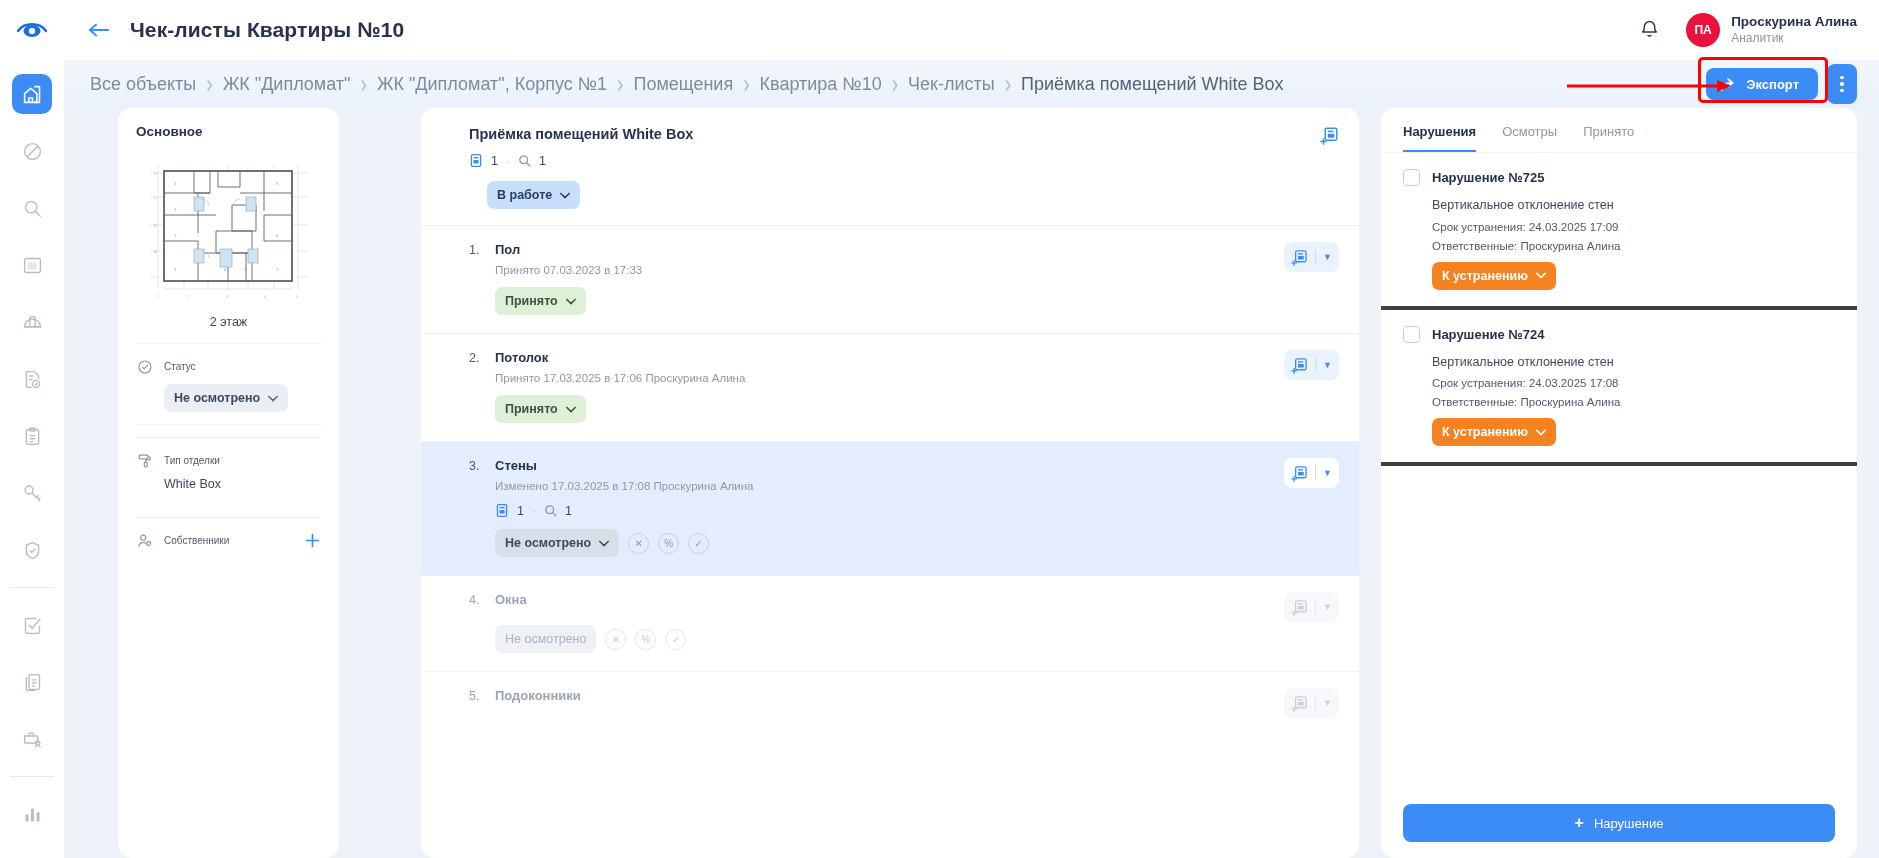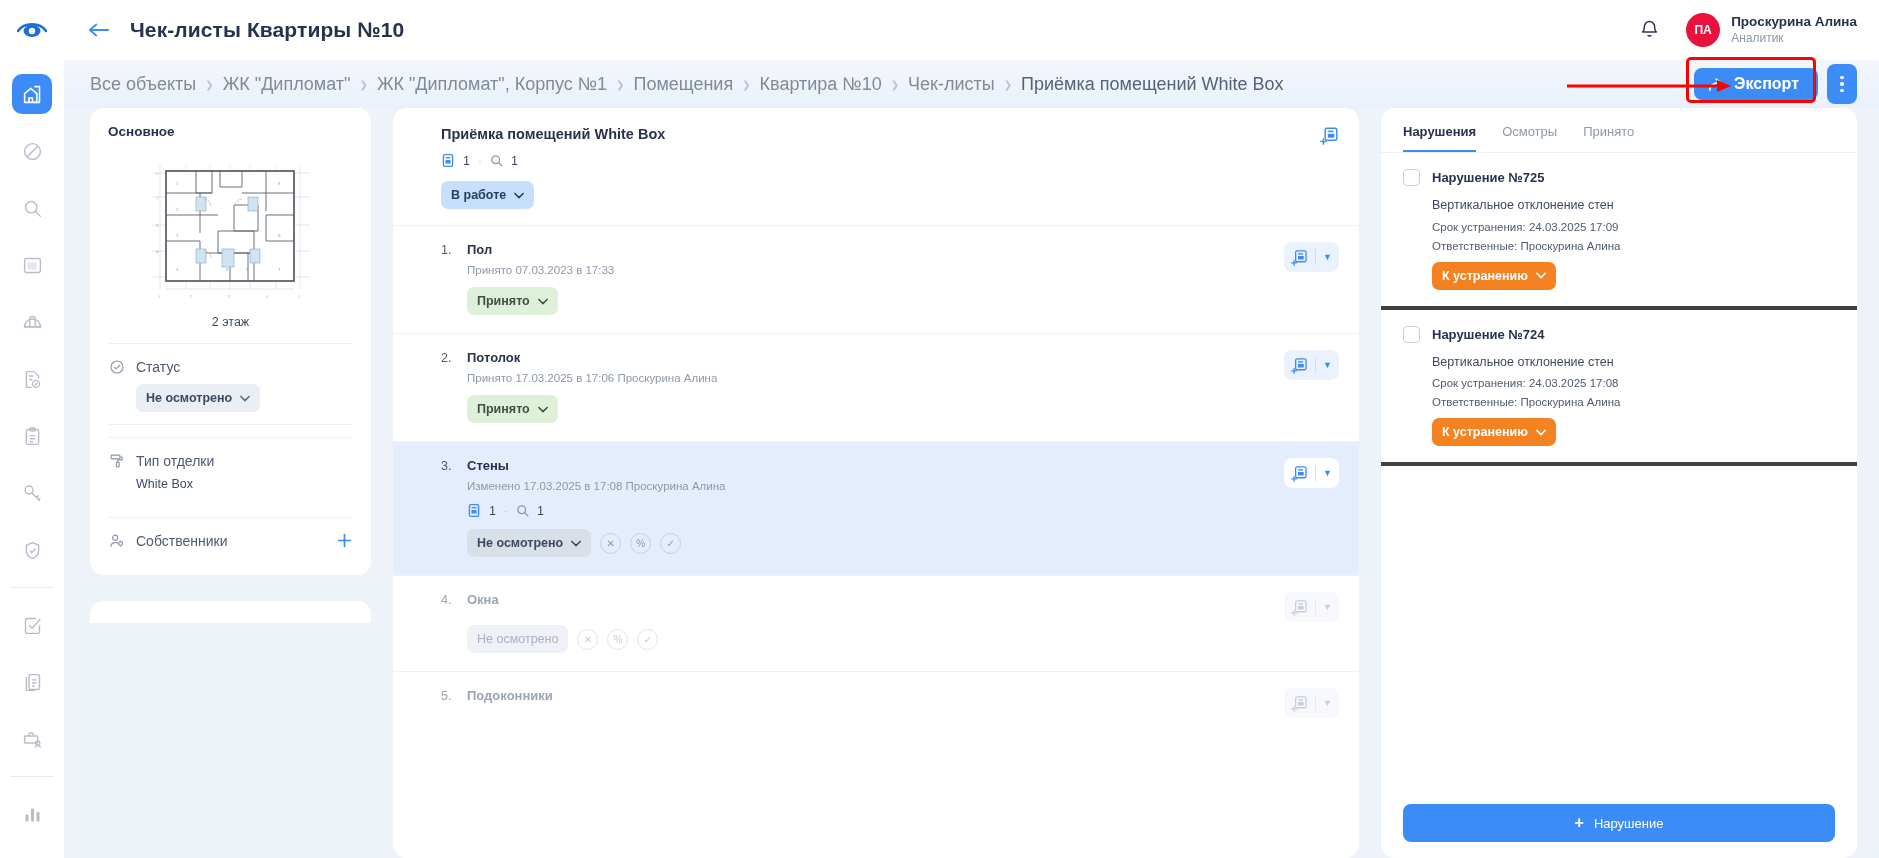--- a/index.html
+++ b/index.html
@@ -55,51 +55,51 @@
     padding: 0 22px 0 26px; background: linear-gradient(#f3f7fc, #eaf1fa);
     position: relative;
   }
   .crumbs { display: flex; align-items: center; gap: 9px; flex-wrap: nowrap; overflow: hidden; }
   .crumb { font-size: 18px; color: #7f8b9d; white-space: nowrap; cursor: pointer; }
   .crumb.last { color: #55637a; }
   .crumb-sep { color: #b7c2d2; font-size: 10px; }
   .crumb-actions { margin-left: auto; display: flex; align-items: center; gap: 9px; position: relative; }
   .btn-export {
     background: #3b8cf7; color: #ffffff; border: none; border-radius: 8px;
-    height: 32px; padding: 0 19px 0 14px; font-size: 16px; font-weight: bold;
+    height: 32px; padding: 0 19px 0 14px; font-size: 13px; font-weight: bold;
     display: flex; align-items: center; gap: 9px; cursor: pointer;
     font-family: "Liberation Sans", sans-serif;
   }
   .btn-kebab {
     background: #3b8cf7; color: #fff; border: none; border-radius: 8px;
     width: 30px; height: 40px; display: flex; align-items: center; justify-content: center;
     cursor: pointer; flex-direction: column; gap: 3px;
   }
   .kdot { width: 3.5px; height: 3.5px; border-radius: 50%; background: #fff; }
   .anno-box {
     position: absolute; border: 3px solid #ff0000; border-radius: 5px;
     left: -8px; top: -7px; width: 130px; height: 46px; pointer-events: none;
   }
   .anno-arrow { position: absolute; right: 120px; top: 15px; pointer-events: none; }
 
   
   .content { flex: 1 1 auto; display: flex; gap: 22px; padding: 0 22px 0 26px; min-height: 0; }
 
   
-  .col-left { width: 281px; flex: 0 0 281px; display: flex; flex-direction: column; gap: 26px; }
+  .col-left { width: 281px; flex: 0 0 281px; display: flex; flex-direction: row; gap: 26px; margin-left: 28px; }
   .card { background: #fff; border-radius: 14px; }
   .card-main { padding: 16px 18px 8px 18px; }
   .card-title { font-size: 13.5px; font-weight: bold; color: #27334c; }
   .plan-wrap { display: flex; flex-direction: column; align-items: center; padding: 14px 0 2px; }
   .plan-caption { font-size: 12.5px; color: #3e4a60; margin-top: 12px; }
   .hr { height: 1px; background: #eef1f5; margin: 12px 0 0; }
   .row { padding: 14px 0 0; }
   .row-head { display: flex; align-items: center; gap: 11px; }
   .row-ico { width: 17px; height: 17px; color: #8d98a9; display: flex; align-items: center; justify-content: center; flex: 0 0 17px;}
-  .row-label { font-size: 14px; color: #4e5a6e; }
+  .row-label { font-size: 10px; color: #4e5a6e; }
   .row-action { margin-left: auto; color: #3b8cf7; cursor: pointer; display: flex; align-items: center; }
   .pill {
     display: inline-flex; align-items: center; gap: 8px; border-radius: 7px;
     font-size: 12.5px; font-weight: bold; padding: 7px 10px; margin: 9px 0 0 28px;
     cursor: pointer;
   }
   .pill-grey { background: #eaeff5; color: #3d4960; }
   .row-value { font-size: 12.5px; color: #3d4960; margin: 8px 0 0 28px; }
   .card-collapse {
     height: 48px; display: flex; align-items: center; padding: 0 18px;
@@ -487,21 +487,21 @@
               <span class="meta-num">1</span>
               <span class="meta-dot">·</span>
               <span class="meta-ico grey">
                 <svg width="13" height="13" viewBox="0 0 16 16" fill="none" stroke="currentColor" stroke-width="1.6">
                     <circle cx="7" cy="7" r="4.8"></circle>
                     <path d="M10.5 10.5L14.5 14.5" stroke-linecap="round"></path>
                   </svg>
               </span>
               <span class="meta-num">1</span>
             </div>
-            <div class="pill pill-blue" style="margin-left:0;margin-top:13px">
+            <div class="pill pill-blue" style="margin-left:18px;margin-top:13px">
               <span>В работе</span>
               <svg width="10" height="7" viewBox="0 0 12 8" fill="none" stroke="#27405f" stroke-width="1.8">
                   <path d="M1 1.5L6 6.5l5-5" stroke-linecap="round"></path>
                 </svg>
             </div>
             <div class="icon-btn-top">
               <svg width="19" height="19" viewBox="0 0 22 22" fill="none" stroke="currentColor" stroke-width="1.7">
                   <rect x="6" y="2.5" width="13.5" height="14" rx="2"></rect>
                   <rect x="9" y="5.4" width="6.5" height="1.8" fill="currentColor" stroke="none"></rect>
                   <rect x="9" y="9" width="7.5" height="4.6" fill="currentColor" stroke="none"></rect>

